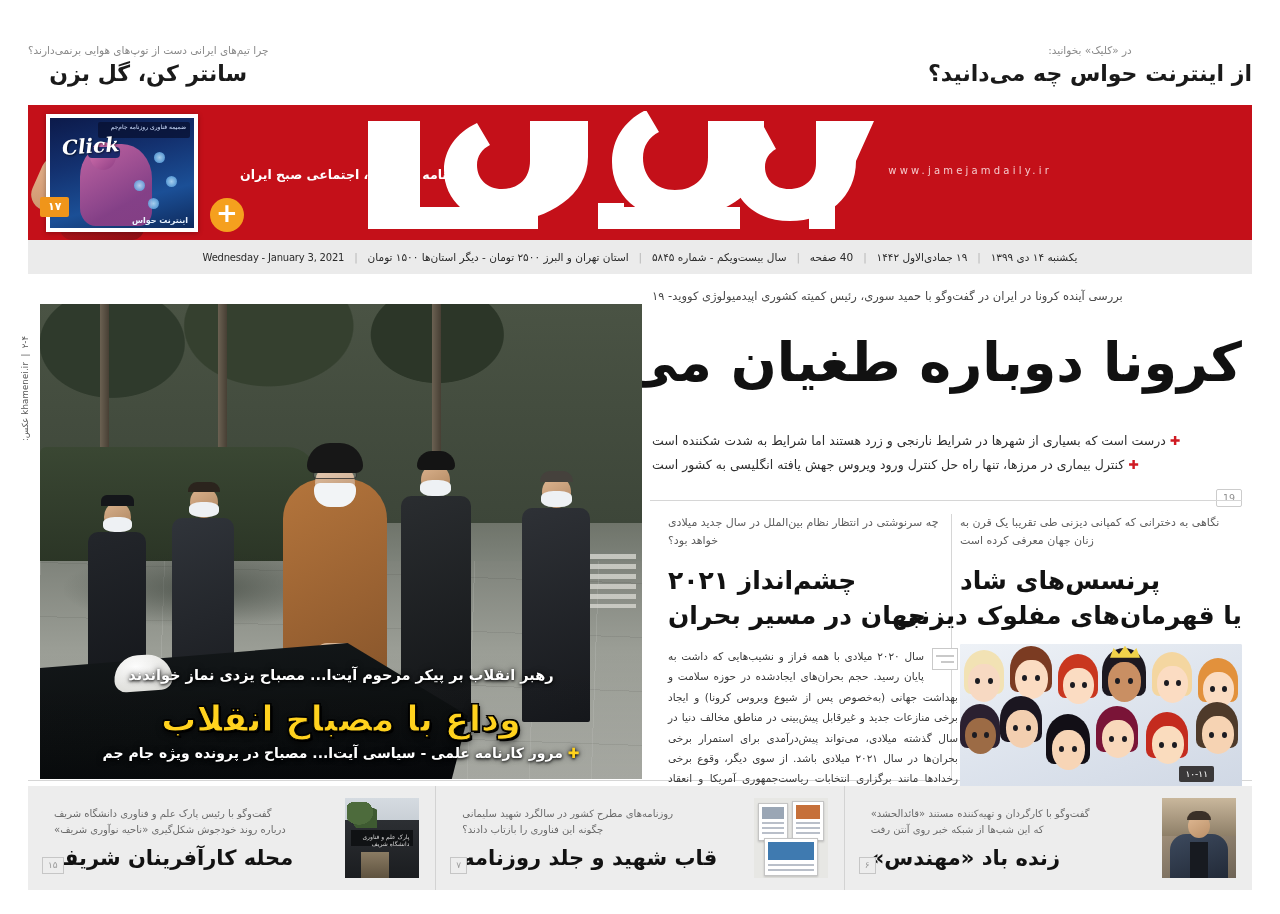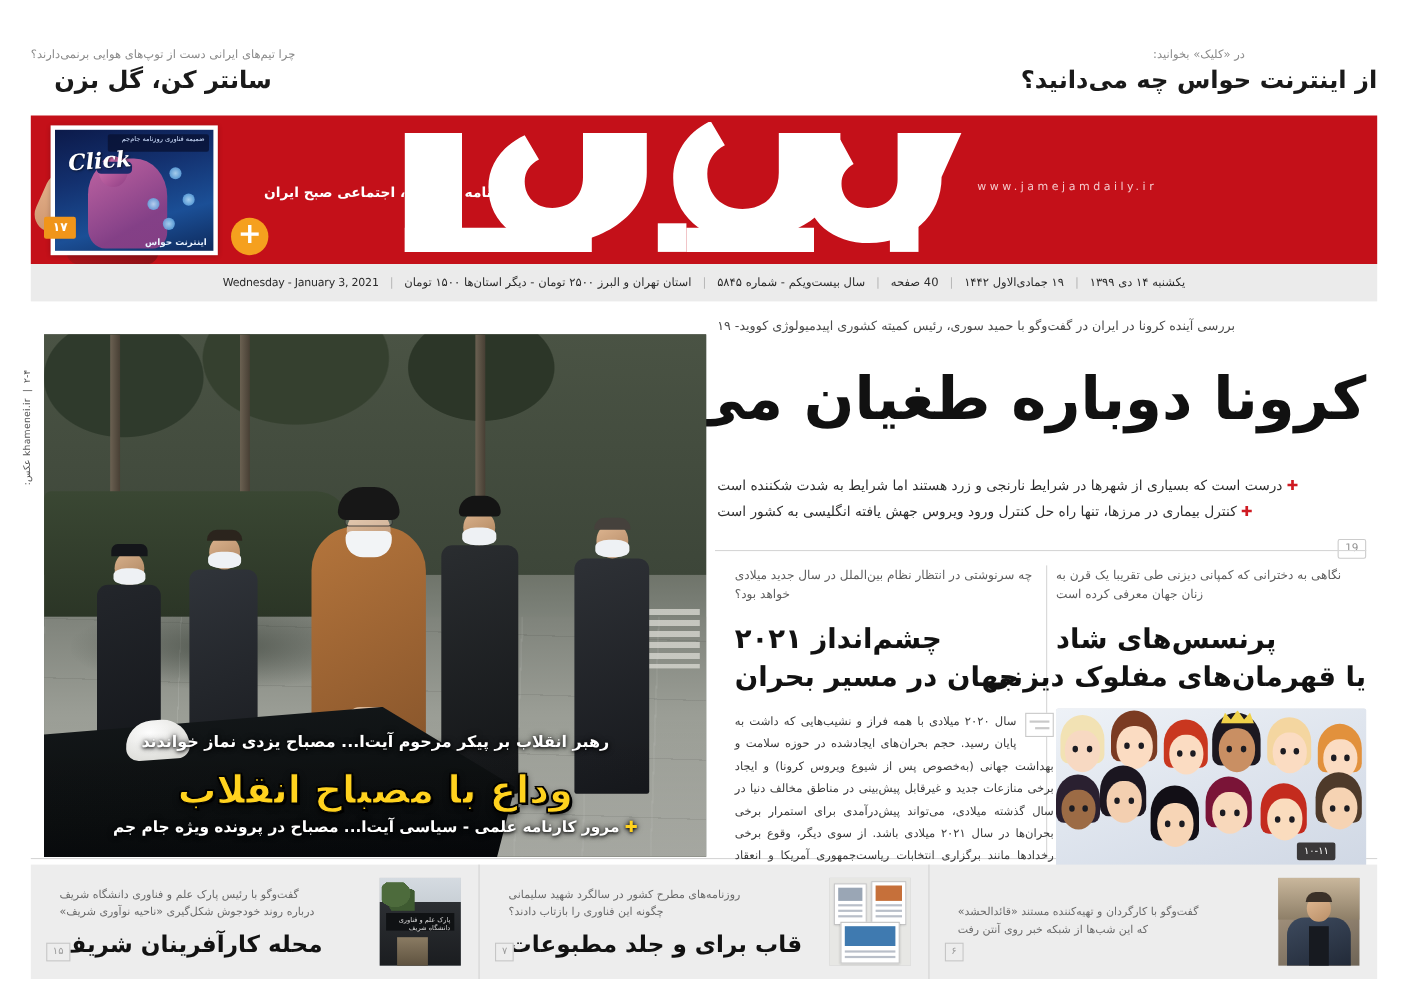--- a/index.html
+++ b/index.html
@@ -732,20 +732,21 @@
         <div class="t1-bg"></div>
         <div class="t1-wall"></div>
         <div class="t1-body"></div>
         <div class="t1-shirt"></div>
         <div class="t1-head"></div>
         <div class="t1-hair"></div>
       </div>
       <div class="bcell-txt">
         <div class="bcell-kicker">گفت‌وگو با کارگردان و تهیه‌کننده مستند «قائدالحشد»</div>
         <div class="bcell-kicker">که این شب‌ها از شبکه خبر روی آنتن رفت</div>
+        <div class="bcell-title">زنده باد «مهندس»</div>
       </div>
       <span class="bcell-pg">۶</span>
     </div>
 
     <div class="bcell">
       <div class="bthumb">
         <div class="t2-bg"></div>
         <div class="t2-p" style="top:5px;  left:4px;  width:30px; height:38px;">
           <span class="t2-ph" style="top:3px; height:12px; background:#9aa6b5;"></span>
           <i style="top:18px;"></i>
@@ -760,21 +761,21 @@
         </div>
         <div class="t2-p" style="top:40px; left:10px; width:54px; height:38px;">
           <span class="t2-ph" style="top:3px; height:18px; background:#3f7ab0;"></span>
           <i style="top:25px;"></i>
           <i style="top:30px;"></i>
         </div>
       </div>
       <div class="bcell-txt">
         <div class="bcell-kicker">روزنامه‌های مطرح کشور در سالگرد شهید سلیمانی</div>
         <div class="bcell-kicker">چگونه این فناوری را بازتاب دادند؟</div>
-        <div class="bcell-title">قاب برای و جلد مطبوعات</div>
+        <div class="bcell-title">قاب شهید و جلد روزنامه</div>
       </div>
       <span class="bcell-pg">۷</span>
     </div>
 
     <div class="bcell">
       <div class="bthumb">
         <div class="t3-sky"></div>
         <div class="t3-bld"></div>
         <div class="t3-sign">
           <span>پارک علم و فناوری دانشگاه شریف</span>

